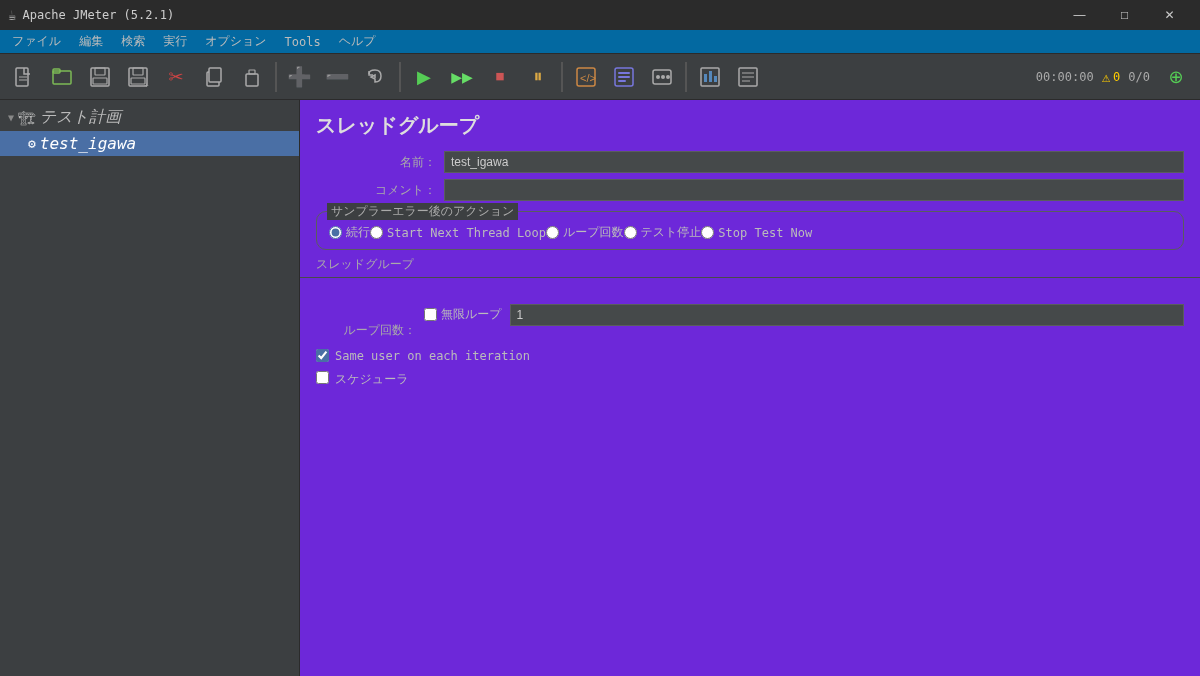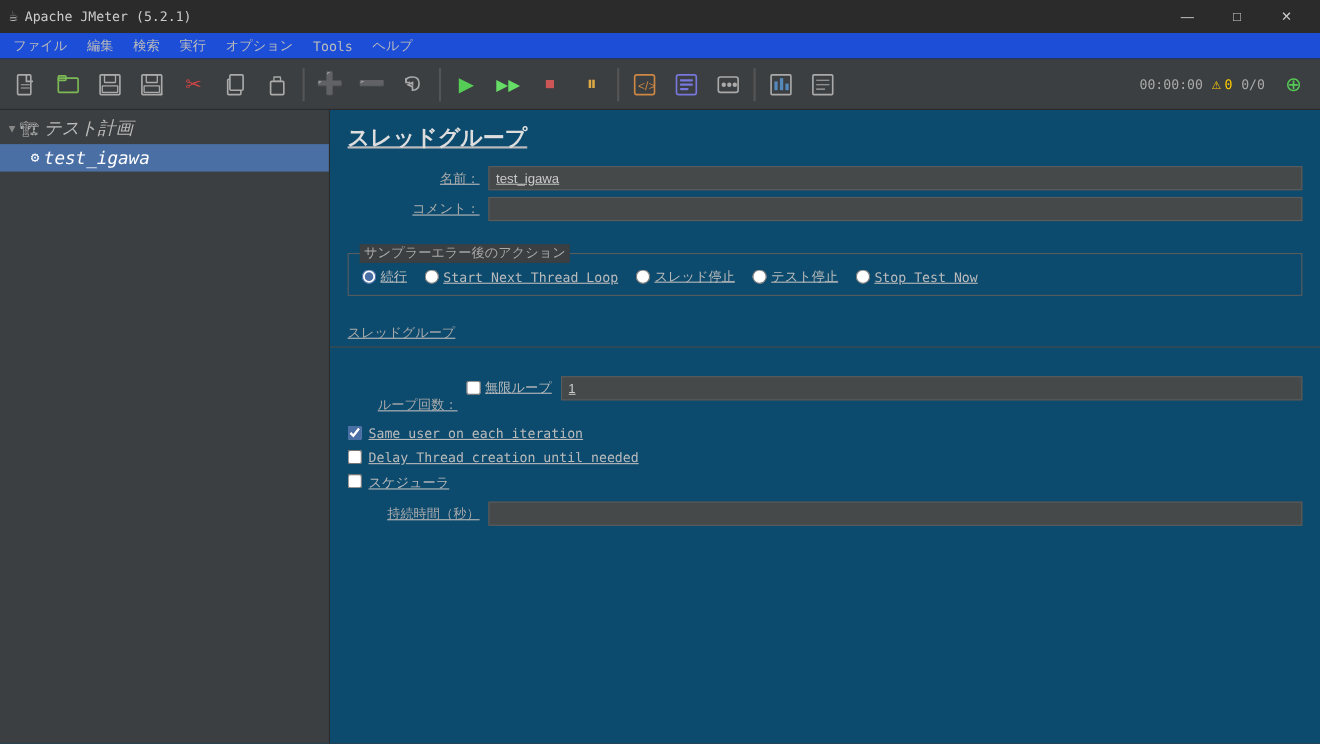--- a/index.html
+++ b/index.html
@@ -44,21 +44,21 @@
       font-size: 12px;
       color: #cccccc;
       cursor: pointer;
       background: transparent;
       border: none;
     }
 
     
     #menu-bar {
       height: 24px;
-      background: #1d4ed8;
+      background: #0369a1;
       display: flex;
       align-items: center;
       padding: 0 4px;
       gap: 2px;
       border-bottom: 1px solid #2b2b2b;
       flex-shrink: 0;
     }
     .menu-item {
       padding: 2px 8px;
       cursor: pointer;
@@ -135,24 +135,23 @@
     .tree-item.selected { background: #4a6fa5; color: #ffffff; }
     .tree-item .expand-icon { font-size: 10px; color: #888; }
     .tree-item .item-icon { font-size: 14px; }
     .tree-item .item-label { font-size: 16px; font-style: italic; }
     .tree-item.level1 { padding-left: 8px; }
     .tree-item.level2 { padding-left: 24px; }
 
     
     #content {
       flex: 1;
-      background: #0c4a6e;
+      background: #6d28d9;
       overflow: auto;
       padding: 0;
-      text-decoration: underline;
     }
 
     .panel-title {
       font-size: 20px;
       color: #dddddd;
       padding: 12px 16px 8px 16px;
       font-weight: bold;
     }
 
     .form-section {
@@ -178,39 +177,38 @@
       border: 1px solid #5a5d5e;
       color: #cccccc;
       padding: 2px 6px;
       font-size: 12px;
       outline: none;
     }
 
     
     .group-box {
       border: 1px solid #5a5d5e;
-      border-radius: 0;
-      margin: 19px 16px;
+      border-radius: 10px;
+      margin: 0 16px;
       padding: 8px 12px;
       position: relative;
     }
     .group-box-legend {
       position: absolute;
       top: -9px;
       left: 10px;
       background: #3c3f41;
       padding: 0 4px;
       font-size: 12px;
       color: #aaaaaa;
     }
 
     .radio-row {
       display: flex;
       align-items: center;
-      gap: 16px;
       margin-top: 4px;
       flex-wrap: wrap;
     }
     .radio-item {
       display: flex;
       align-items: center;
       gap: 4px;
       cursor: pointer;
     }
     .radio-input {
@@ -438,21 +436,21 @@
         <label class="radio-item">
           <input type="radio" class="radio-input" name="sampler-error" checked="" style="">
           <span class="radio-label">続行</span>
         </label>
         <label class="radio-item">
           <input type="radio" class="radio-input" name="sampler-error" style="">
           <span class="radio-label">Start Next Thread Loop</span>
         </label>
         <label class="radio-item">
           <input type="radio" class="radio-input" name="sampler-error" style="">
-          <span class="radio-label">スレッド停止</span>
+          <span class="radio-label">ループ回数</span>
         </label>
         <label class="radio-item">
           <input type="radio" class="radio-input" name="sampler-error" style="">
           <span class="radio-label">テスト停止</span>
         </label>
         <label class="radio-item">
           <input type="radio" class="radio-input" name="sampler-error" style="">
           <span class="radio-label">Stop Test Now</span>
         </label>
       </div>
@@ -471,31 +469,23 @@
         <span>無限ループ</span>
       </label>
       <input type="text" class="loop-input" value="1" style="">
     </div>
 
     <div class="checkbox-row">
       <input type="checkbox" class="checkbox-input" checked="" style="">
       <span class="checkbox-label">Same user on each iteration</span>
     </div>
 
-    <div class="checkbox-row">
-      <input type="checkbox" class="checkbox-input" style="">
-      <span class="checkbox-label">Delay Thread creation until needed</span>
-    </div>
 
     <div class="checkbox-row">
       <input type="checkbox" class="checkbox-input" style="">
       <span class="checkbox-label">スケジューラ</span>
     </div>
 
     <div class="form-section">
-      <div class="form-row">
-        <label class="form-label">持続時間（秒）</label>
-        <input type="text" class="form-input" style="">
-      </div>
     </div>
 
   </div>
 </div>
 
 </body></html>

